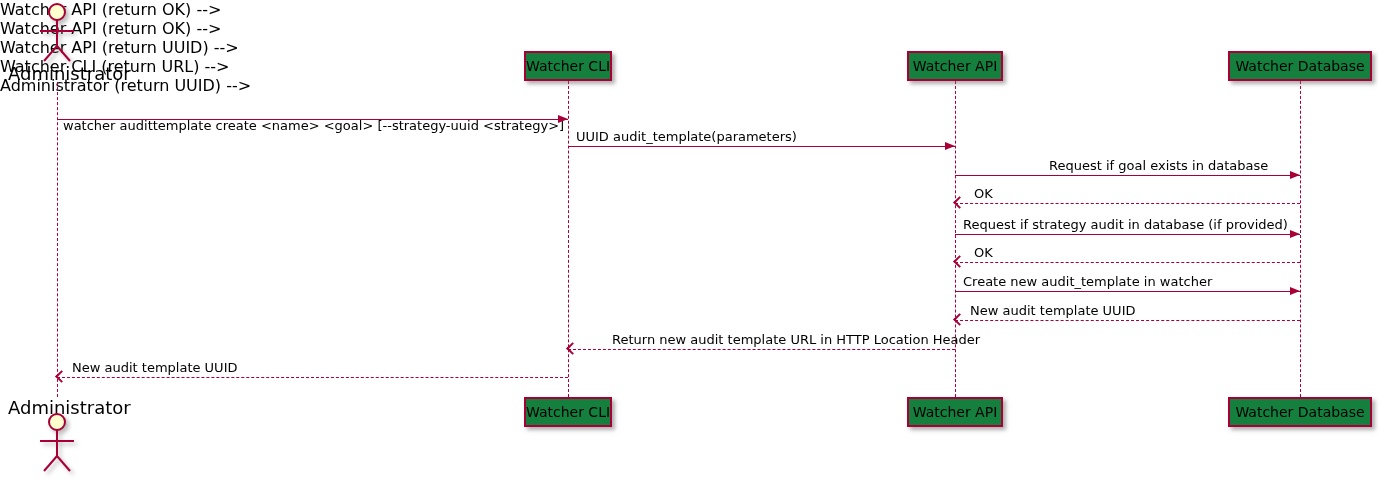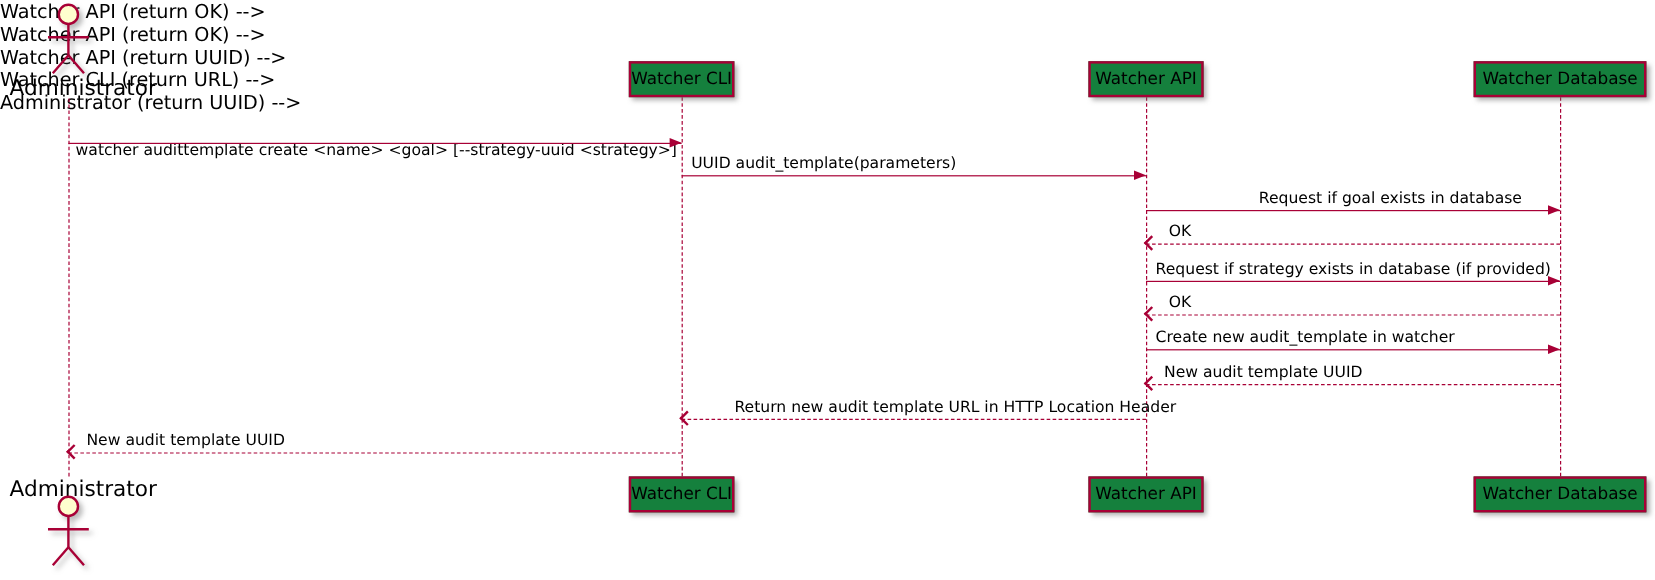--- a/index.html
+++ b/index.html
@@ -102,21 +102,21 @@
 
    Watcher API (return OK) --&gt;
   <div>
     <div class="msg-label" style="left:974px; top:186px;">OK</div>
     <div class="line dashed" style="left:955px; top:203px; width:345px;"></div>
     <div class="chev-l" style="left:955px; top:198px;"></div>
   </div>
 
   
   <div>
-    <div class="msg-label" style="left:963px; top:217px;">Request if strategy exists in database (if provided)</div>
+    <div class="msg-label" style="left:963px; top:217px;">Request if strategy audit in database (if provided)</div>
     <div class="line solid" style="left:955px; top:234px; width:345px;"></div>
     <div class="head-r" style="left:1290px; top:230px;"></div>
   </div>
 
    Watcher API (return OK) --&gt;
   <div>
     <div class="msg-label" style="left:974px; top:245px;">OK</div>
     <div class="line dashed" style="left:955px; top:262px; width:345px;"></div>
     <div class="chev-l" style="left:955px; top:257px;"></div>
   </div>

